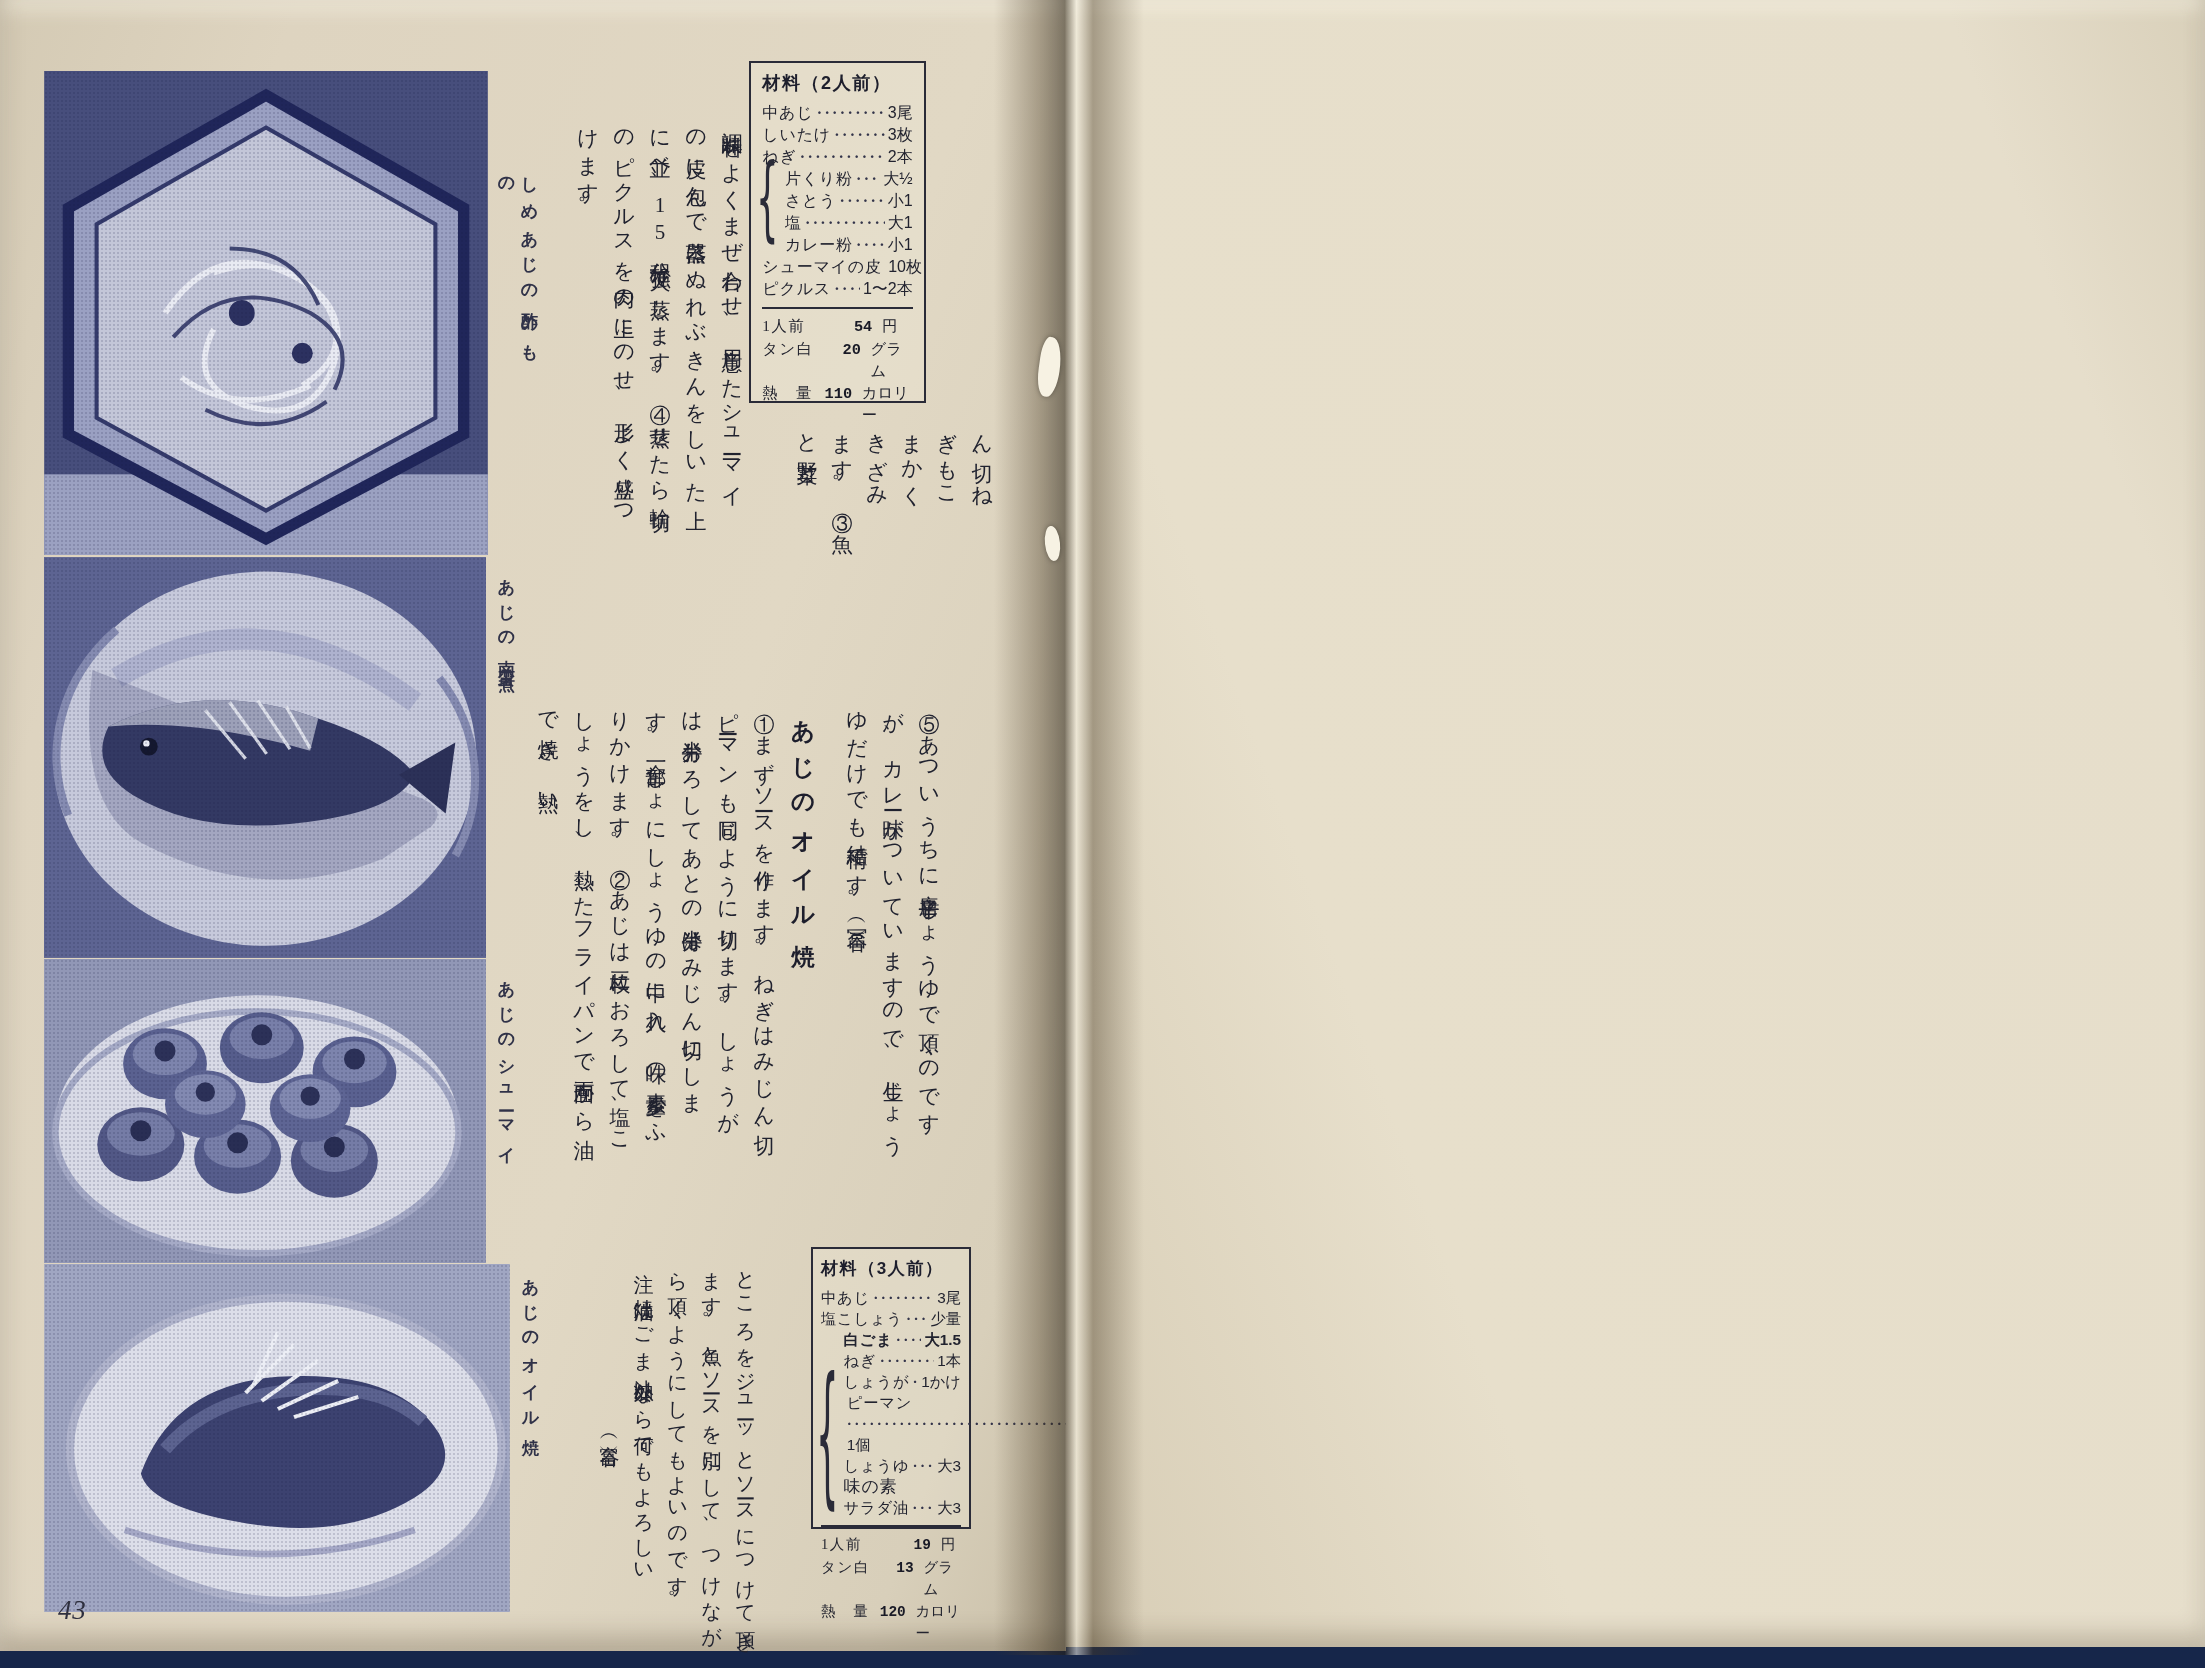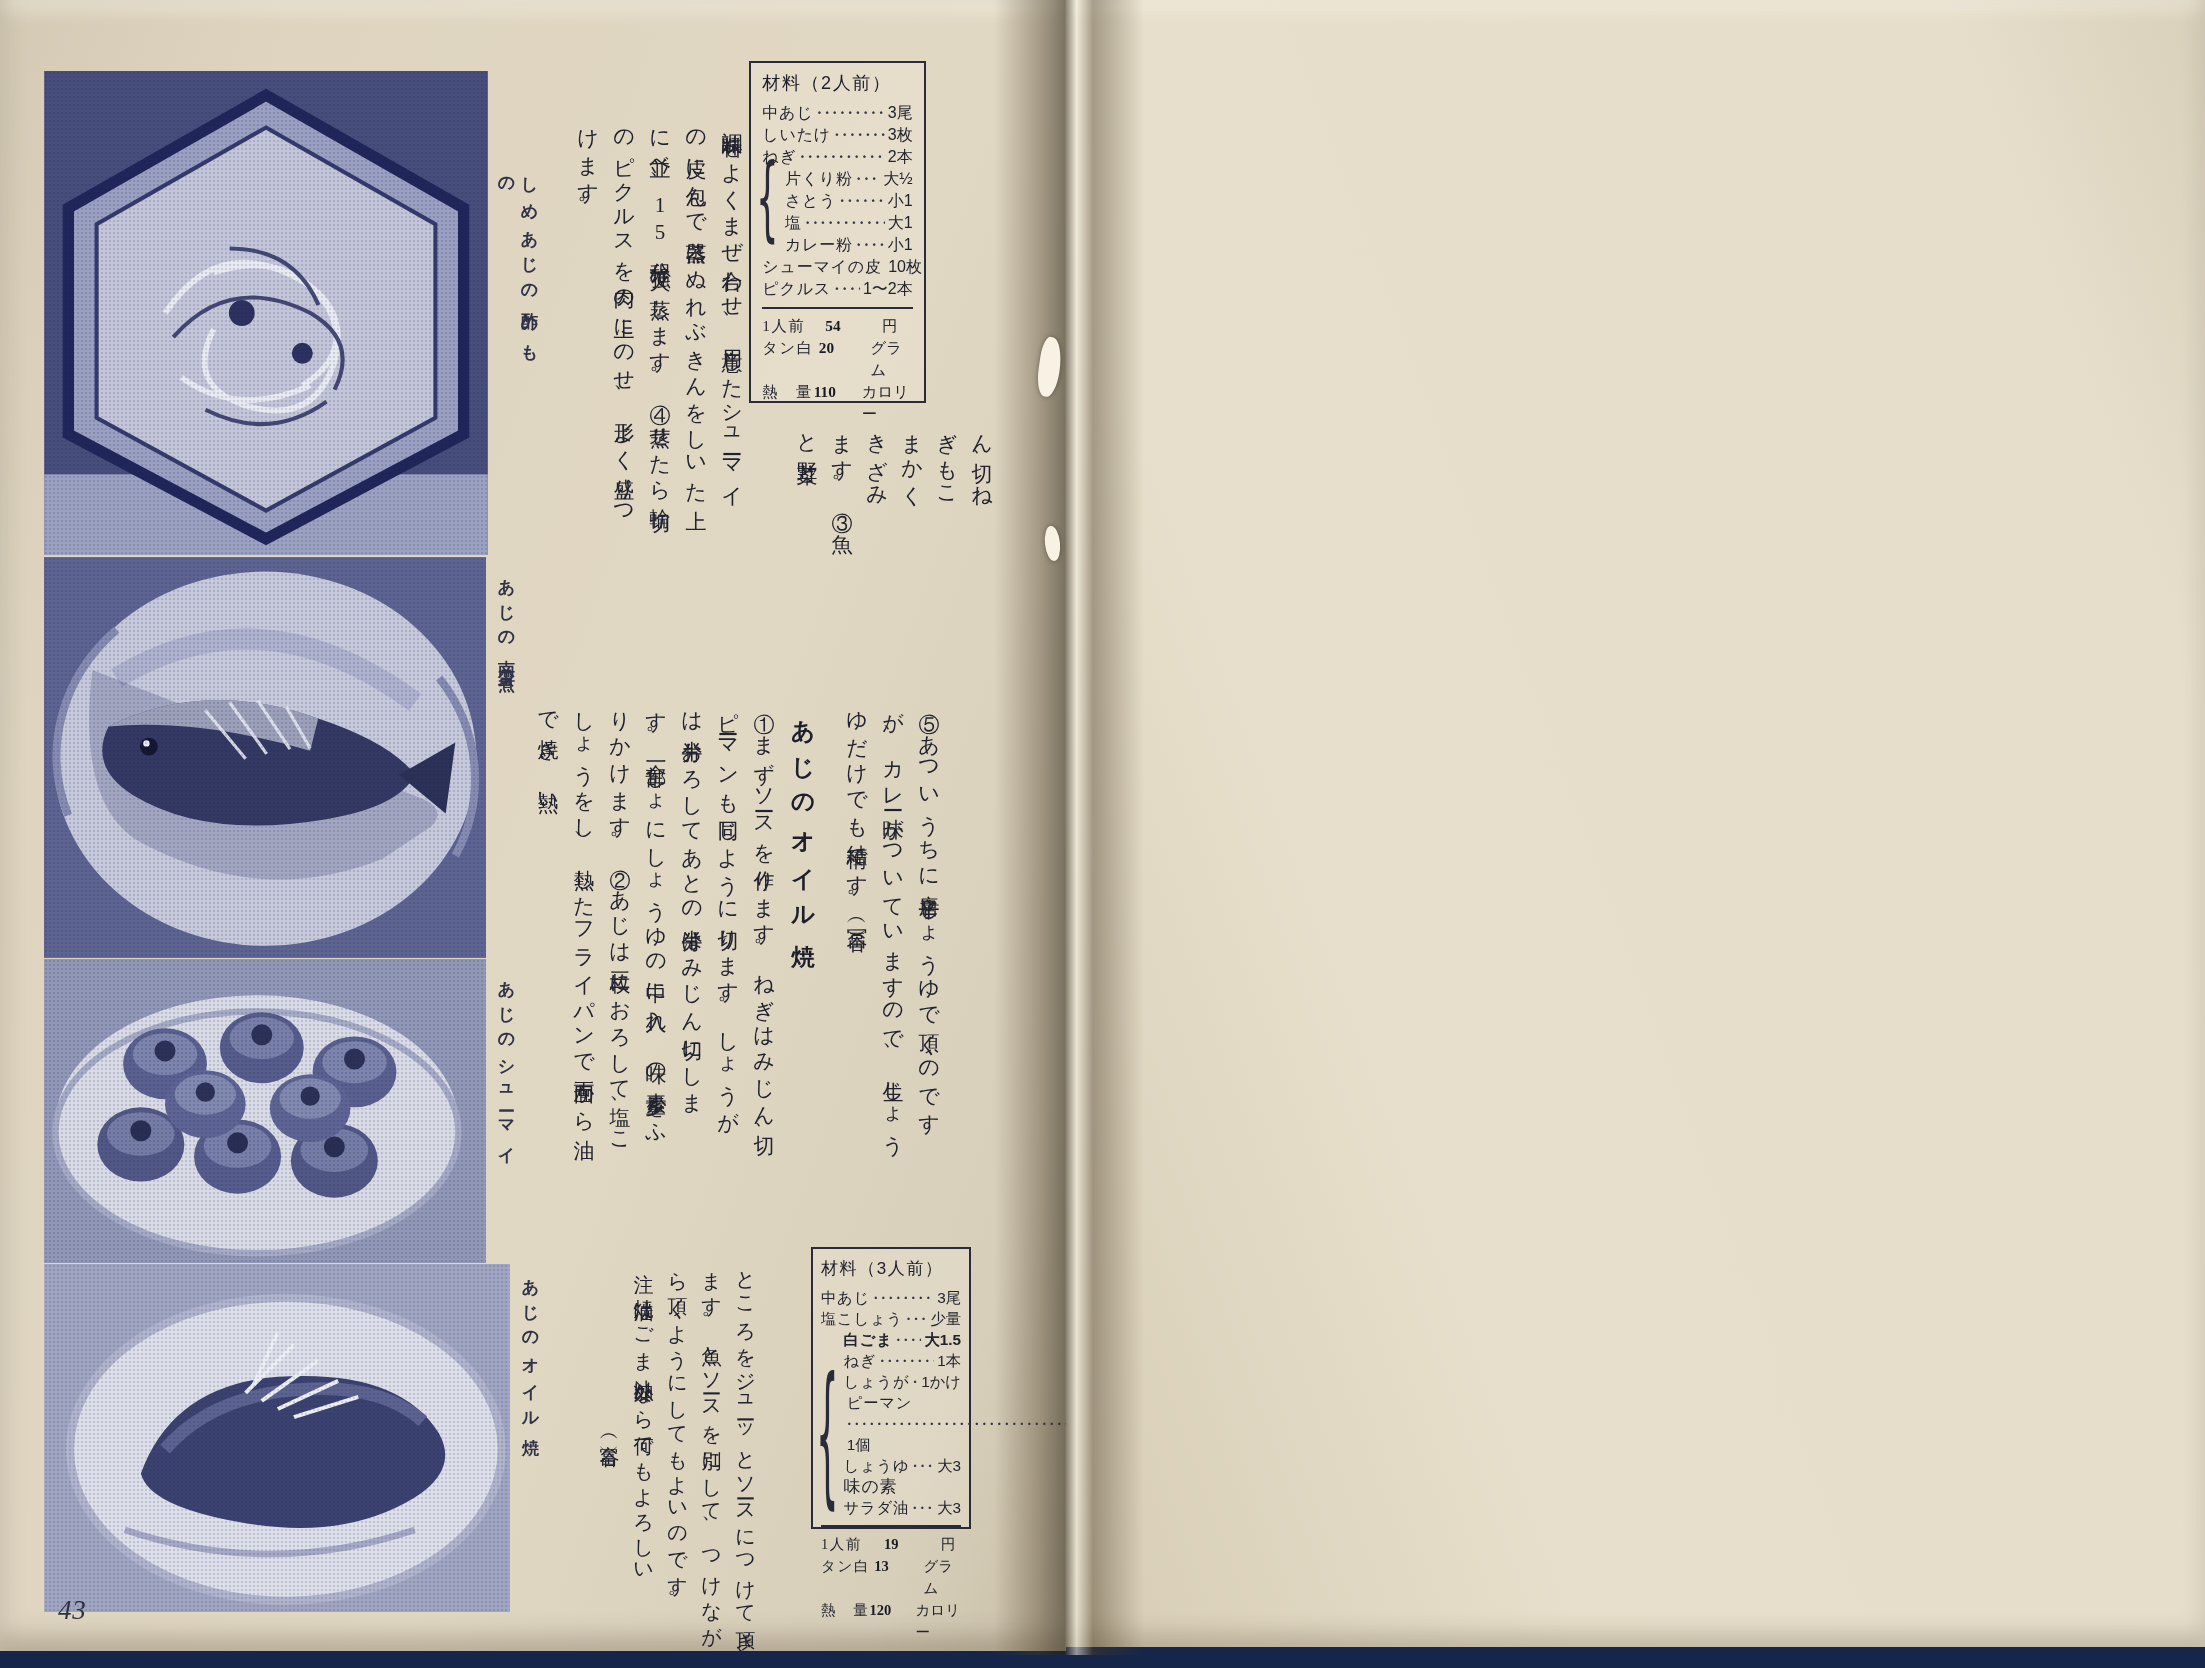--- a/index.html
+++ b/index.html
@@ -33,32 +33,32 @@
     font-family:"Liberation Sans","DejaVu Sans",sans-serif;
     font-size:17px;letter-spacing:7.3px;color:#303248;font-weight:bold;
   }
   .pgnum{position:absolute;font-style:italic;font-size:27px;color:#2e2f3e;letter-spacing:0.8px;}
 
   
   .mat-box{
     position:absolute;border:2px solid #2a2b38;padding:8px 11.3px 9.7px 11.3px;
     background:rgba(245,240,224,.25);box-sizing:border-box;
   }
-  .mat-title{font-family:"Liberation Sans","DejaVu Sans",sans-serif;font-weight:normal;font-size:18px;letter-spacing:1.6px;margin-bottom:6.5px;color:#1d1e2c;}
+  .mat-title{font-family:"Liberation Sans","DejaVu Sans",sans-serif;font-weight:bold;font-size:18px;letter-spacing:1.6px;margin-bottom:6.5px;color:#1d1e2c;}
   .mat-row{display:flex;align-items:baseline;font-size:16px;line-height:22px;color:#22232f;}
   .mat-row.grouped{padding-left:22.6px;}
   .mat-name{white-space:nowrap;letter-spacing:0.8px;}
   .mat-dots{flex:1;overflow:hidden;white-space:nowrap;color:#33344a;margin:0 3.2px;}
   .mat-dots::after{content:"·················································";letter-spacing:2.4px;font-weight:bold;}
   .mat-row.no-dots .mat-dots::after{content:"";}
   .mat-qty{white-space:nowrap;font-family:"Liberation Sans","DejaVu Sans",sans-serif;}
   .mat-nutrition{border-top:2px solid #2a2b38;margin-top:7.3px;padding-top:6.5px;}
   .nut-row{display:flex;align-items:baseline;font-size:15.3px;line-height:22px;}
   .nut-label{width:63px;letter-spacing:1.6px;}
-  .nut-value{width:47px;font-weight:bold;font-family:Liberation Serif, serif;color:#191a26;}
+  .nut-value{width:47px;text-align:right;font-weight:bold;font-family:Liberation Mono, monospace;color:#191a26;}
   .nut-unit{margin-left:9.7px;}
   .brace{position:absolute;font-size:27.4px;color:#2a2b38;transform-origin:left center;pointer-events:none;font-family:"DejaVu Sans","Liberation Sans",sans-serif;}
 
   
   .photo{position:absolute;overflow:hidden;}
   .photo svg{display:block;}
   .ht{position:absolute;inset:0;background-image:radial-gradient(circle,rgba(22,26,64,.55) 0.8px,transparent 1.2px);background-size:4px 4px;opacity:.28;pointer-events:none;}
   .note-block{display:block;}
 </style>
 </head>

